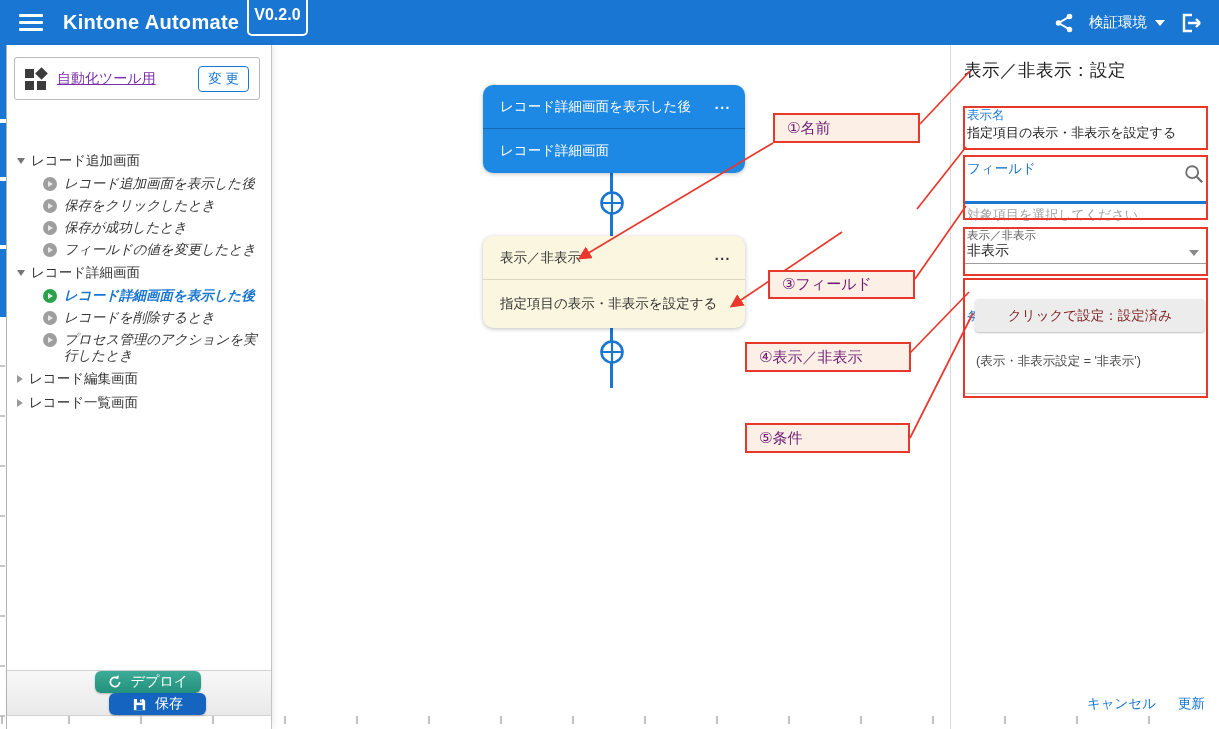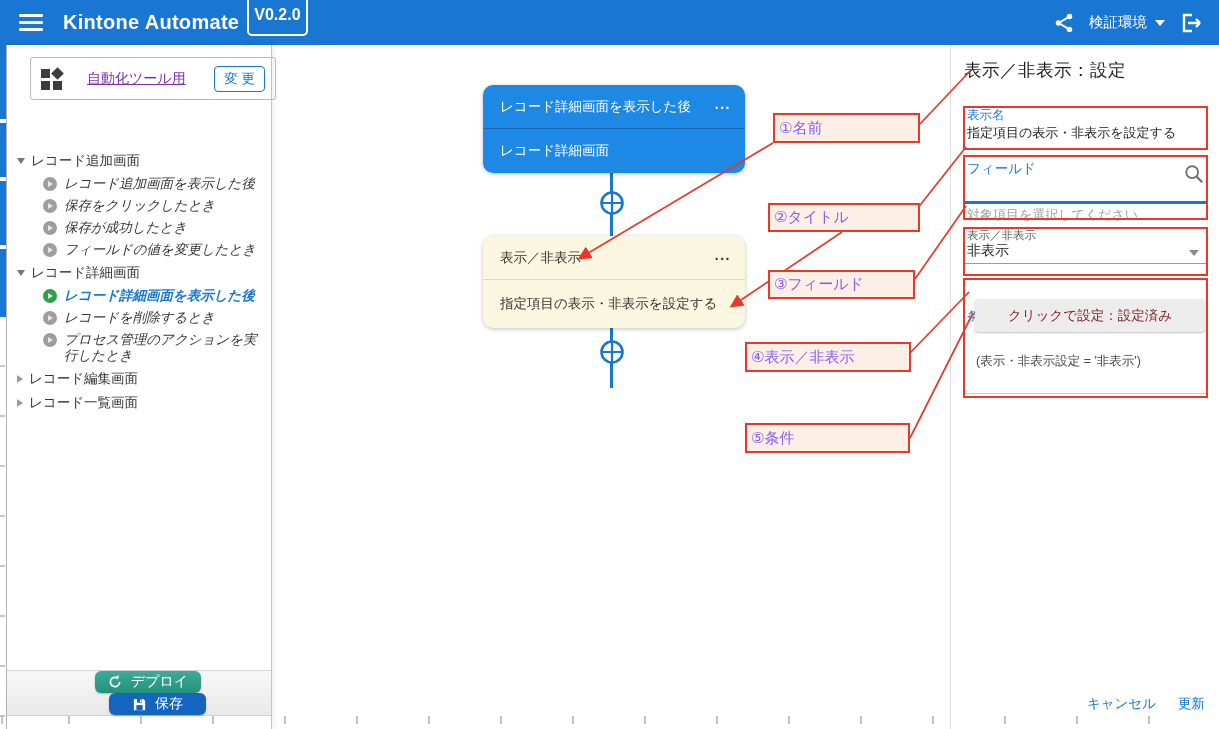--- a/index.html
+++ b/index.html
@@ -25,21 +25,21 @@
   
   .left-strip { position:absolute; left:0; top:45px; width:7px; height:684px; border-right:1px solid #b5b5b5; background:#fff; }
   .strip-seg { position:absolute; left:0; width:6px; background:#1976d2; }
   .strip-ruler { position:absolute; left:0; top:320px; width:5px; height:364px;
                  background:repeating-linear-gradient(to bottom,#9a9a9a 0 2px,transparent 2px 50px); opacity:.55; }
 
   
   .sidebar { position:absolute; left:7px; top:45px; width:265px; height:684px; background:#fff;
              border-right:1px solid #c4c4c4; box-shadow:2px 0 6px rgba(0,0,0,.07); }
   .app-box { position:absolute; left:7px; top:12px; width:246px; height:43px; border:1px solid #b9b9b9;
-             border-radius:3px; display:flex; align-items:center; padding:0 10px; gap:24px;margin-left:16px; }
+             border-radius:3px; display:flex; align-items:center; padding:0 10px; gap:10px; }
   .app-icon { width:22px; height:22px; position:relative; flex:0 0 auto; }
   .app-icon i { position:absolute; width:9px; height:9px; background:#3c3c3c; }
   .app-icon i:nth-child(1){ left:0; top:1px; }
   .app-icon i:nth-child(2){ left:12px; top:1px; transform:rotate(45deg); }
   .app-icon i:nth-child(3){ left:0; top:13px; }
   .app-icon i:nth-child(4){ left:12px; top:13px; }
   .app-link { font-size:14px; color:#7b2faf; text-decoration:underline; cursor:pointer; white-space:nowrap; }
   .chg-btn { margin-left:auto; border:1px solid #1976d2; color:#1976d2; background:#fff; border-radius:4px;
              font-size:13.5px; padding:3px 9px; cursor:pointer; white-space:nowrap; }
   .tree { position:absolute; left:6px; top:104px; width:252px; font-size:13.5px; color:#333; }
@@ -103,22 +103,22 @@
              font-family:inherit; }
   .p-c-sum { position:absolute; left:25px; top:308px; font-size:12.5px; color:#464646; }
   .p-underline-lgray { position:absolute; left:13px; top:348px; width:242px; height:1px; background:#c9c9c9; }
   .p-actions { position:absolute; right:14px; top:650px; display:flex; gap:22px; }
   .p-link { color:#1976d2; font-size:13.5px; cursor:pointer; }
 
   
   .red-box { position:absolute; border:2px solid #e8382c; pointer-events:none; }
 
   
-  .annot { position:absolute; background:#fbefe6; border:2px solid #e8382c; color:#8b5cf6;
-           font-size:15px; display:flex; align-items:center; padding-left:4px; }
+  .annot { position:absolute; background:#fbefe6; border:2px solid #e8382c; color:#701a75;
+           font-size:15px; display:flex; align-items:center; padding-left:12px; }
   .annot-svg { position:absolute; left:0; top:0; width:1219px; height:729px; pointer-events:none; }
 
   
   .bottom-ruler { position:absolute; left:0; top:716px; width:1219px; height:8px;
                   background:repeating-linear-gradient(to right,#aeaeae 0 2px,transparent 2px 72px);
                   background-position:68px 0; opacity:.75; }
 </style>
 </head>
 <body>
 
@@ -311,23 +311,20 @@
     <line x1="842" y1="232" x2="732" y2="306" stroke="#e8382c" stroke-width="1.7" marker-end="url(#arr)"></line>
     <line x1="917" y1="209" x2="966" y2="147" stroke="#e8382c" stroke-width="1.7"></line>
     <line x1="915" y1="279" x2="966" y2="206" stroke="#e8382c" stroke-width="1.7"></line>
     <line x1="910" y1="353" x2="969" y2="292" stroke="#e8382c" stroke-width="1.7"></line>
     <line x1="910" y1="438" x2="973" y2="313" stroke="#e8382c" stroke-width="1.7"></line>
   </svg>
 
   <div class="annot" style="left:773px;top:113px;width:147px;height:30px">
     <span>①名前</span>
   </div>
-  <div class="annot" style="left:768px;top:203px;width:152px;height:29px">
-    <span>②タイトル</span>
-  </div>
   <div class="annot" style="left:768px;top:270px;width:147px;height:29px">
     <span>③フィールド</span>
   </div>
   <div class="annot" style="left:745px;top:342px;width:166px;height:30px">
     <span>④表示／非表示</span>
   </div>
   <div class="annot" style="left:745px;top:423px;width:165px;height:30px">
     <span>⑤条件</span>
   </div>
 

